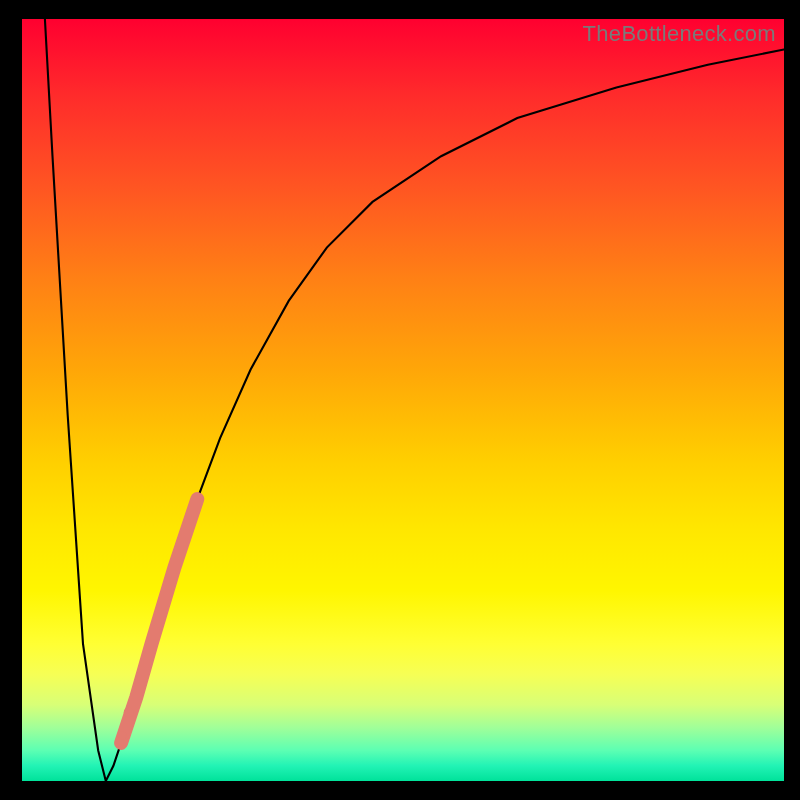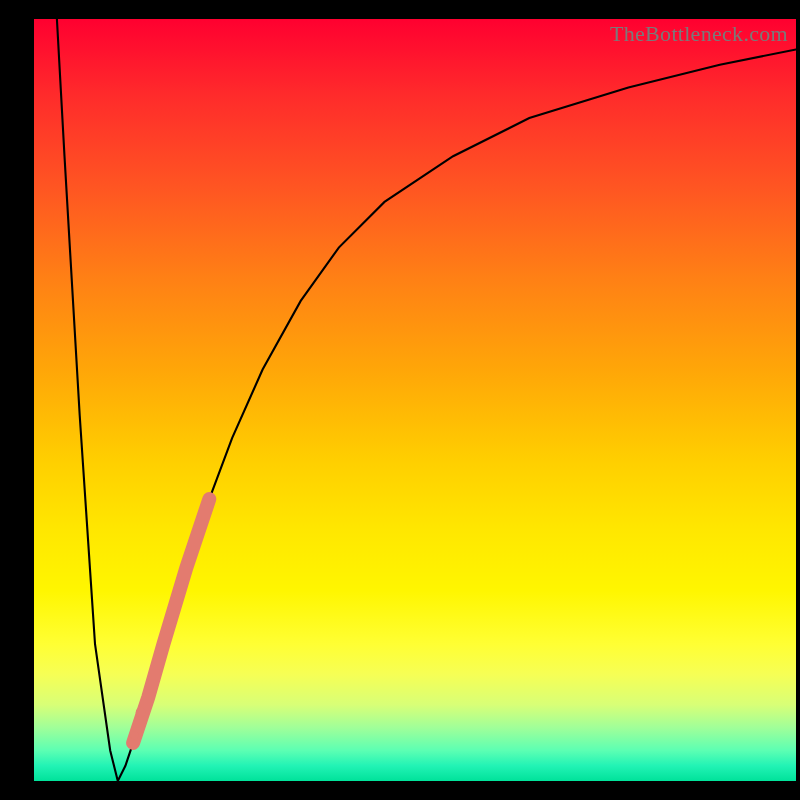--- a/index.html
+++ b/index.html
@@ -12,42 +12,41 @@
     font-family: Arial, Helvetica, sans-serif;
   }
   .frame {
     position: relative;
     width: 800px;
     height: 800px;
     background: #000;
   }
   .plot-area {
     position: absolute;
-    left: 34px;
+    left: 22px;
     top: 19px;
     width: 762px;
     height: 762px;
     background: linear-gradient(to bottom,
       #ff0030 0%,
       #ff2b2b 10%,
       #ff5522 22%,
       #ff8015 34%,
       #ffa608 46%,
       #ffcf00 58%,
       #ffe700 67%,
       #fff600 75%,
       #ffff33 82%,
       #f6ff55 86%,
       #d8ff77 90%,
       #a0ff99 93%,
       #5cffb3 96%,
       #22f3b5 98%,
       #00e29a 100%
     );
-    font-family: Liberation Serif, serif;
   }
   .watermark {
     position: absolute;
     top: 2px;
     right: 8px;
     color: #7a7a7a;
     font-size: 22px;
     letter-spacing: 0.3px;
     font-weight: 500;
     user-select: none;

